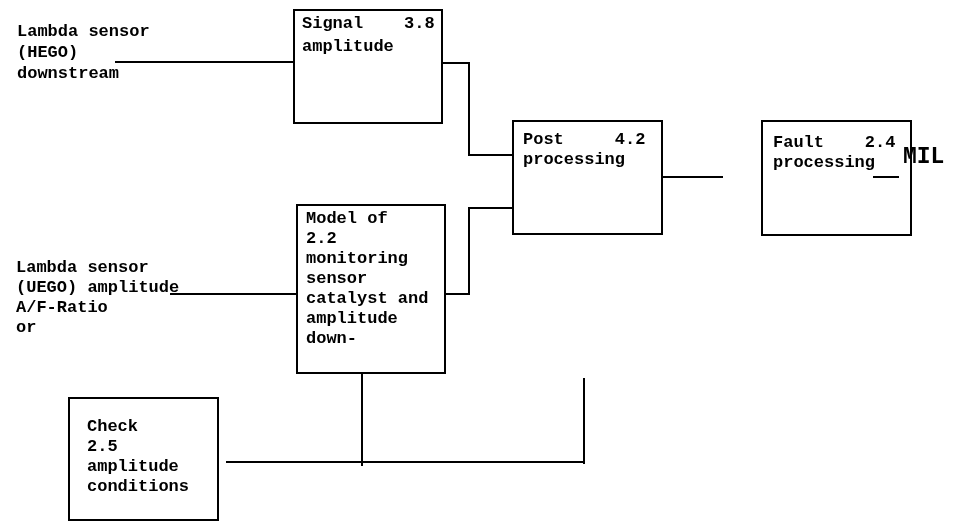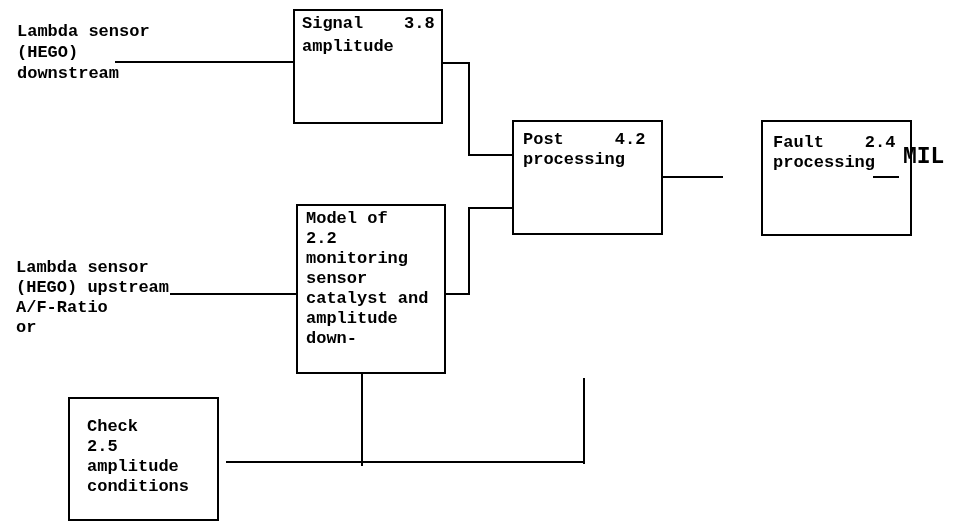--- a/index.html
+++ b/index.html
@@ -59,21 +59,21 @@
 <div id="canvas">
 
   <div class="lbl" id="hego-label">
     <div class="ln">Lambda sensor</div>
     <div class="ln">(HEGO)</div>
     <div class="ln">downstream</div>
   </div>
 
   <div class="lbl" id="uego-label">
     <div class="ln">Lambda sensor</div>
-    <div class="ln">(HEGO) upstream</div>
+    <div class="ln">(UEGO) amplitude</div>
     <div class="ln">A/F-Ratio</div>
     <div class="ln">or</div>
   </div>
 
   <div class="box" id="signal-box">
     <div class="ln">Signal    3.8</div>
     <div class="ln">amplitude</div>
   </div>
 
   <div class="box" id="model-box">

